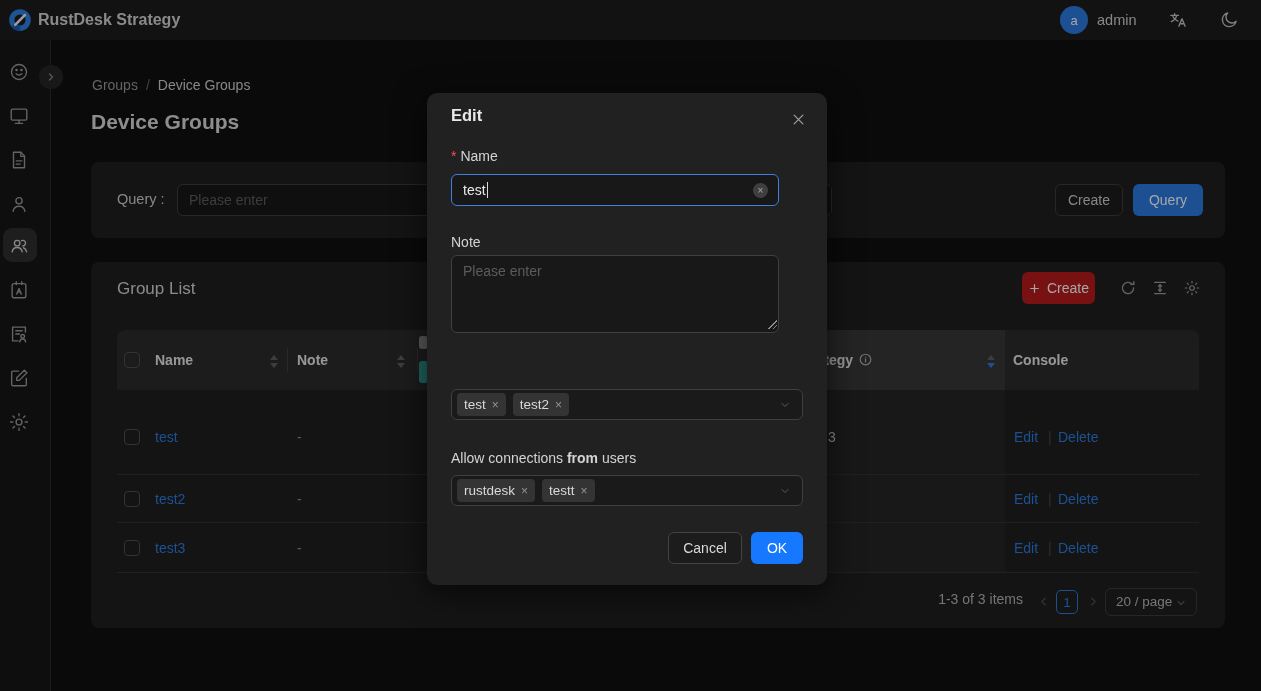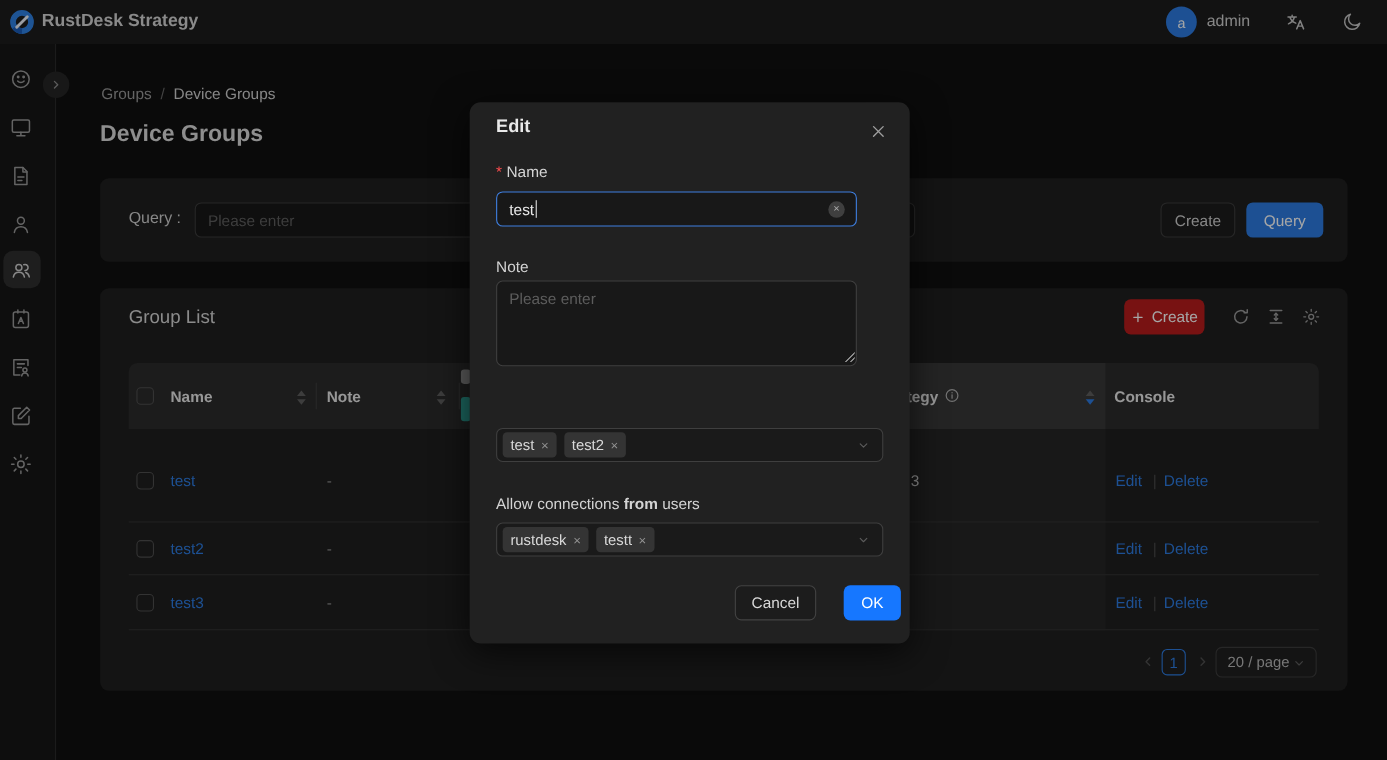--- a/index.html
+++ b/index.html
@@ -104,21 +104,21 @@
   #note-area::placeholder { color:#5c5c5c; }
   #note-resize { position:absolute; left:340px; top:226px; width:10px; height:10px;
                  background:linear-gradient(135deg, transparent 0 55%, #8a8a8a 55% 62%, transparent 62% 78%, #8a8a8a 78% 85%, transparent 85%); }
   .m-select { position:absolute; left:24px; width:352px; height:31px; background:#1a1a1a; border:1px solid #3f3f3f;
               border-radius:6px; display:flex; align-items:center; padding-left:5px; gap:7px; cursor:pointer; }
   .tag { display:flex; align-items:center; height:23px; background:#343434; border-radius:4px; padding:0 7px;
          color:#d9d9d9; font-size:13.5px; gap:6px; }
   .tag .x { color:#949494; font-size:12px; cursor:pointer; line-height:1; }
   .m-select .chev { position:absolute; right:11px; top:9px; width:12px; height:12px; color:#5c5c5c; }
   #cancel-btn { position:absolute; left:241px; top:439px; width:74px; height:32px; background:#1c1c1c; border:1px solid #434343; color:#d9d9d9; }
-  #ok-btn { position:absolute; left:340px; top:439px; width:52px; height:32px; background:#1677ff; color:#fff; }
+  #ok-btn { position:absolute; left:324px; top:439px; width:52px; height:32px; background:#1677ff; color:#fff; }
 </style>
 </head>
 <body>
 
 <div id="app">
 
   <header id="topbar">
     <svg id="logo" viewBox="0 0 24 24">
       <circle cx="12" cy="12" r="8.2" fill="none" stroke="#2f82e4" stroke-width="5.2"></circle>
       <path d="M5.5 16.5A8.2 8.2 0 0 0 12 20.2" fill="none" stroke="#1b5cb8" stroke-width="5.2"></path>
@@ -295,20 +295,21 @@
     <span class="cell link" style="left:967px; top:227px">Delete</span>
 
     <div class="trow" style="top:261px; height:50px"></div>
     <div class="checkbox" style="top:278px"></div>
     <span class="cell link" style="left:64px; top:276px">test3</span>
     <span class="cell dim" style="left:206px; top:276px">-</span>
     <span class="cell link" style="left:923px; top:276px">Edit</span>
     <span class="cell act-sep" style="left:957px; top:276px">|</span>
     <span class="cell link" style="left:967px; top:276px">Delete</span>
 
+    <div id="pg-summary">1-3 of 3 items</div>
     <svg class="pg-chev" style="left:946px" viewBox="0 0 24 24" fill="none" stroke="currentColor" stroke-width="2.4" stroke-linecap="round" stroke-linejoin="round">
         <path d="M15 6l-6 6 6 6"></path>
       </svg>
     <div id="pg-page">1</div>
     <svg class="pg-chev" style="left:996px" viewBox="0 0 24 24" fill="none" stroke="currentColor" stroke-width="2.4" stroke-linecap="round" stroke-linejoin="round">
         <path d="M9 6l6 6-6 6"></path>
       </svg>
     <div id="pg-size">
       <span>20 / page</span>
       <svg class="chev" viewBox="0 0 24 24" fill="none" stroke="currentColor" stroke-width="2.2" stroke-linecap="round" stroke-linejoin="round">

